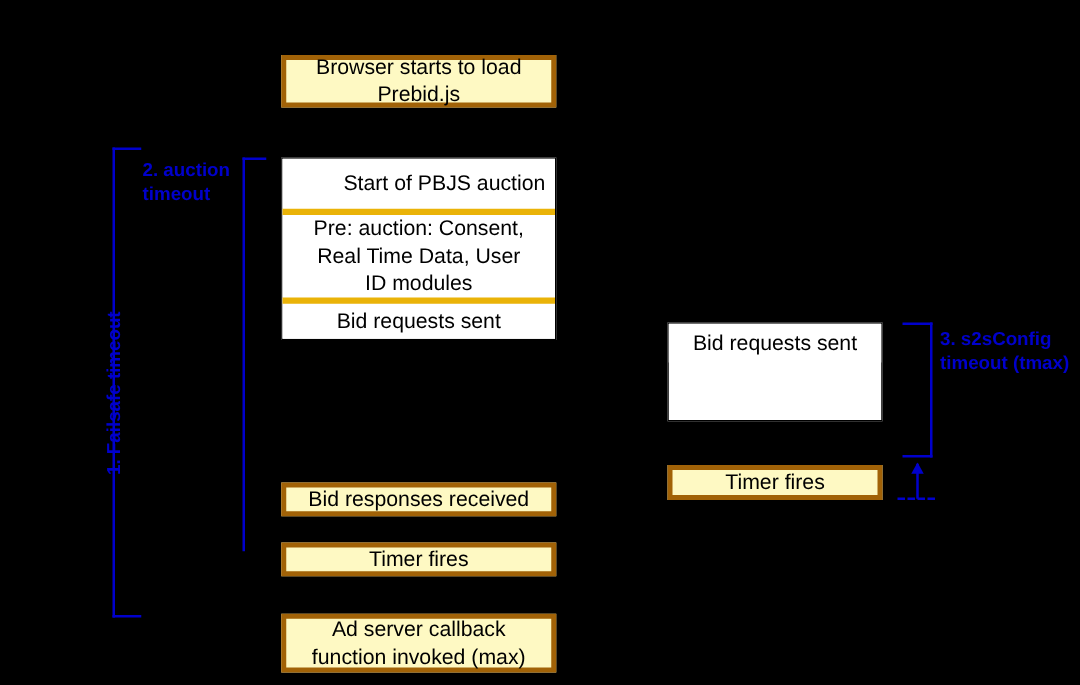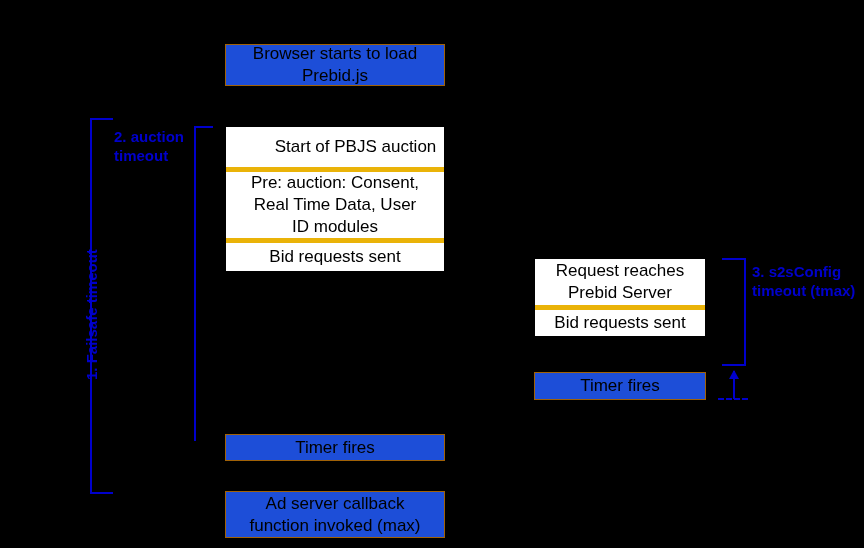--- a/index.html
+++ b/index.html
@@ -17,23 +17,23 @@
   .stage {
     position: absolute;
     left: 0; top: 0;
     width: 864px;
     height: 548px;
     background: #000000;
   }
   
   .box {
     position: absolute;
-    background: #1d4ed8;
+    background: #fef9c3;
     color: #000000;
-    border: 1px solid #a16207;
+    border: 4px solid #a16207;
     box-sizing: border-box;
     display: flex;
     align-items: center;
     justify-content: center;
     text-align: center;
     font-size: 17px;
     line-height: 22px;
     font-family: "Liberation Sans", sans-serif;
     letter-spacing: 0px;
     white-space: pre-line;
@@ -118,29 +118,28 @@
 Prebid.js</div>
 
   <div class="stack" style="left:225px; top:126px; width:220px; height:146px;">
     <div class="cell" style="height:40px;padding-left:41px;">Start of PBJS auction</div>
     <div class="cell" style="height:71px;">Pre: auction: Consent,
 Real Time Data, User
 ID modules</div>
     <div class="cell" style="height:33px;">Bid requests sent</div>
   </div>
 
+  <div class="box" style="left:225px; top:386px; width:220px; height:27px;">Bid responses received</div>
 
   <div class="box" style="left:225px; top:434px; width:220px; height:27px;">Timer fires</div>
 
   <div class="box" style="left:225px; top:491px; width:220px; height:47px;">Ad server callback
 function invoked (max)</div>
 
   <div class="stack" style="left:534px; top:258px; width:172px; height:79px;">
-    <div class="cell" style="height:47px;">Request reaches
-Prebid Server</div>
     <div class="cell" style="height:31px;">Bid requests sent</div>
   </div>
 
   <div class="box" style="left:534px; top:372px; width:172px; height:28px;">Timer fires</div>
 
   <div class="vline" style="left:90px; top:118px; height:376px;"></div>
   <div class="hline" style="left:90px; top:118px; width:23px;"></div>
   <div class="hline" style="left:90px; top:492px; width:23px;"></div>
   <div class="blue-text vertical" style="left:82px; top:380px;">1. Failsafe timeout</div>
 

